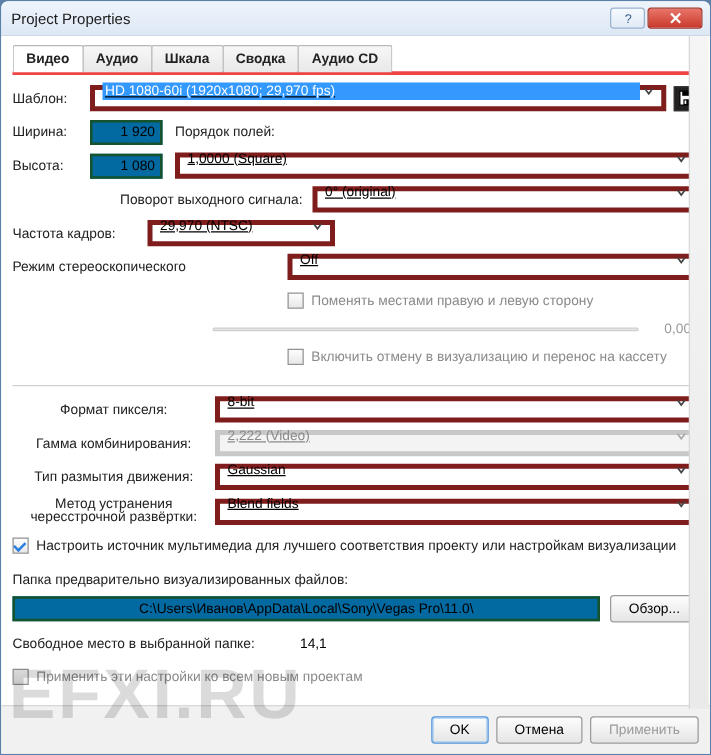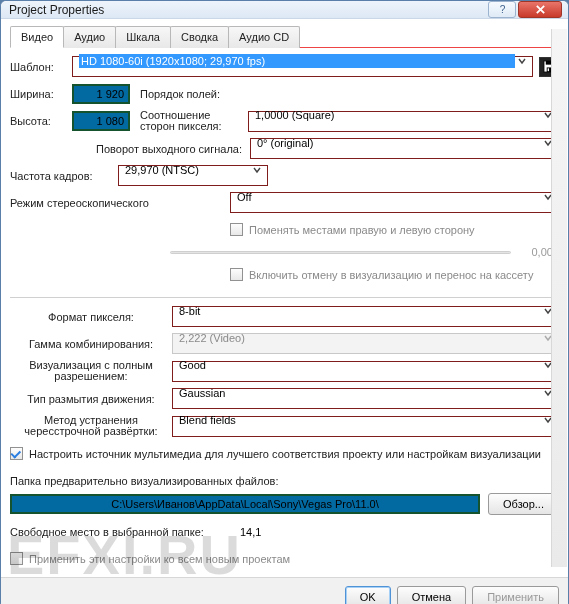--- a/index.html
+++ b/index.html
@@ -57,22 +57,23 @@
 
   .content {
     flex: 1;
     padding: 6px 9px 8px 9px;
     background: #fff;
     display: flex;
     flex-direction: column;
   }
   .tabstrip {
     display: flex;
-    border-bottom: 1px solid #ef4444;
+    border-bottom: 3px solid #ef4444;
     margin-bottom: 8px;
+    font-weight: bold;
   }
   .tab {
     padding: 4px 10px 4px 10px;
     border: 1px solid #b8b8b8;
     border-bottom: none;
     background: linear-gradient(#f7f7f7,#e8e8e8);
     margin-right: -1px;
     font-size: 11px;
     cursor: default;
     position: relative;
@@ -107,27 +108,28 @@
     text-align: right;
     background:#0369a1;
   }
   input.txt.left { text-align:center; }
   .wnum { width: 58px; }
   .wpath { flex:1; }
 
   .select {
     flex: 1;
     height: 21px;
-    border: 1px solid #7f1d1d;
+    border: 4px solid #7f1d1d;
     background: #fff;
     display: flex;
     align-items: center;
     justify-content: space-between;
     padding: 0 2px 12px 6px;
     cursor: default;
+    text-decoration: underline;
   }
   .select .arrow {
     width: 16px; height: 17px;
     display:flex;align-items:center;justify-content:center;
     border-radius:2px;
   }
   .select .arrow svg { width:8px; height:8px; }
   .select.disabled { color:#8a8a8a; background:#f3f3f3; border-color:#c8c8c8; }
   .select.hl .val {
     background:#3399ff; color:#fff; padding:1px 2px;
@@ -283,21 +285,20 @@
       <span class="lbl col1">Ширина:</span>
       <input class="txt wnum" value="1 920" style="">
       <span style="width:10px"></span>
       <span class="lbl col3">Порядок полей:</span>
     </div>
 
     <div class="row">
       <span class="lbl col1">Высота:</span>
       <input class="txt wnum" value="1 080" style="">
       <span style="width:10px"></span>
-      <span class="lbl col3" style="line-height:11px">Соотношение сторон пикселя:</span>
       <div class="select">
         <span>1,0000 (Square)</span>
         <span class="arrow">
             <svg viewBox="0 0 8 8">
               <path d="M1 2 L4 6 L7 2" fill="none" stroke="#444" stroke-width="1.4"></path>
             </svg>
           </span>
       </div>
     </div>
 
@@ -375,31 +376,20 @@
       <div class="select disabled">
         <span>2,222 (Video)</span>
         <span class="arrow">
             <svg viewBox="0 0 8 8">
               <path d="M1 2 L4 6 L7 2" fill="none" stroke="#aaa" stroke-width="1.4"></path>
             </svg>
           </span>
       </div>
     </div>
 
-    <div class="row">
-      <span class="lbl colfmt" style="line-height:11px">Визуализация с полным разрешением:</span>
-      <div class="select">
-        <span>Good</span>
-        <span class="arrow">
-            <svg viewBox="0 0 8 8">
-              <path d="M1 2 L4 6 L7 2" fill="none" stroke="#444" stroke-width="1.4"></path>
-            </svg>
-          </span>
-      </div>
-    </div>
 
     <div class="row">
       <span class="lbl colfmt">Тип размытия движения:</span>
       <div class="select">
         <span>Gaussian</span>
         <span class="arrow">
             <svg viewBox="0 0 8 8">
               <path d="M1 2 L4 6 L7 2" fill="none" stroke="#444" stroke-width="1.4"></path>
             </svg>
           </span>

